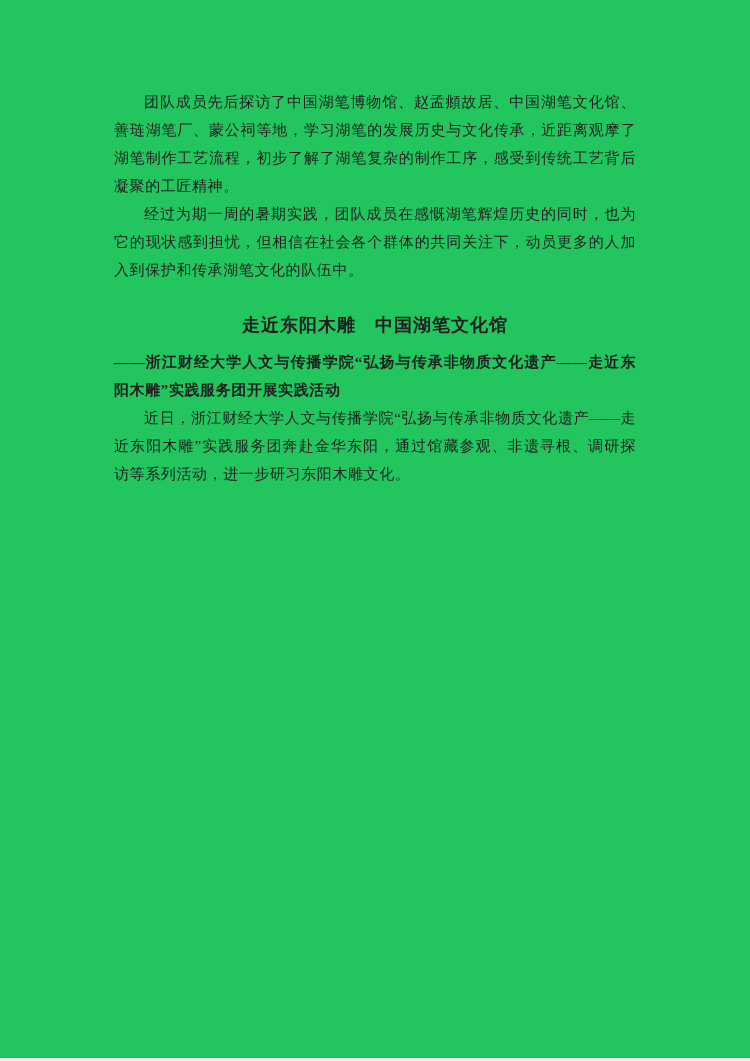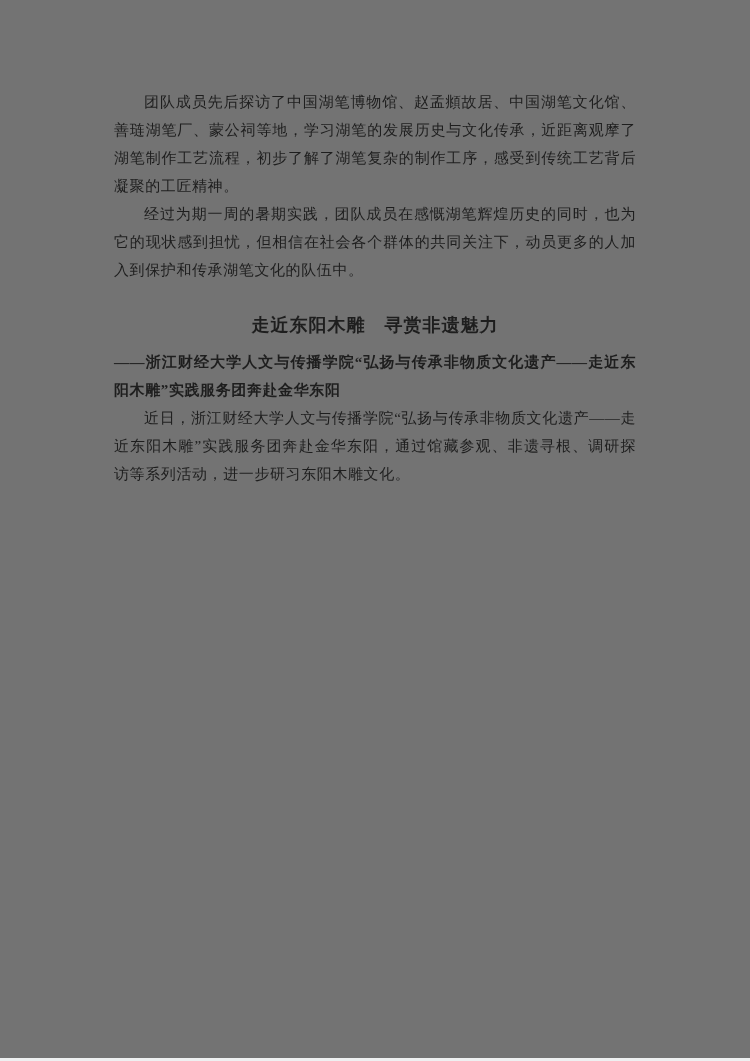--- a/index.html
+++ b/index.html
@@ -10,21 +10,21 @@
   body {
     width: 750px;
     height: 1061px;
     overflow: hidden;
   }
   .page {
     box-sizing: border-box;
     width: 750px;
     height: 1061px;
     padding: 88px 114px 0 114px;
-    background: #737373;
+    background: #22c55e;
     color: #1e1e1e;
     font-family: "Liberation Serif", "DejaVu Serif", serif;
     border-bottom: 3px solid #eef0f1;
   }
   .article {
     margin: 0;
   }
   .par {
     margin: 0;
     font-size: 15px;
@@ -55,18 +55,18 @@
 <body>
 
 <div class="page">
 
   <section class="article">
     <p class="par">团队成员先后探访了中国湖笔博物馆、赵孟頫故居、中国湖笔文化馆、善琏湖笔厂、蒙公祠等地，学习湖笔的发展历史与文化传承，近距离观摩了湖笔制作工艺流程，初步了解了湖笔复杂的制作工序，感受到传统工艺背后凝聚的工匠精神。</p>
     <p class="par">经过为期一周的暑期实践，团队成员在感慨湖笔辉煌历史的同时，也为它的现状感到担忧，但相信在社会各个群体的共同关注下，动员更多的人加入到保护和传承湖笔文化的队伍中。</p>
   </section>
 
   <section class="article">
-    <h1 class="title">走近东阳木雕　寻赏非遗魅力</h1>
-    <h2 class="subtitle">——浙江财经大学人文与传播学院“弘扬与传承非物质文化遗产——走近东阳木雕”实践服务团奔赴金华东阳</h2>
+    <h1 class="title">走近东阳木雕　中国湖笔文化馆</h1>
+    <h2 class="subtitle">——浙江财经大学人文与传播学院“弘扬与传承非物质文化遗产——走近东阳木雕”实践服务团开展实践活动</h2>
     <p class="par">近日，浙江财经大学人文与传播学院“弘扬与传承非物质文化遗产——走近东阳木雕”实践服务团奔赴金华东阳，通过馆藏参观、非遗寻根、调研探访等系列活动，进一步研习东阳木雕文化。</p>
   </section>
 
 </div>
 
 </body></html>

